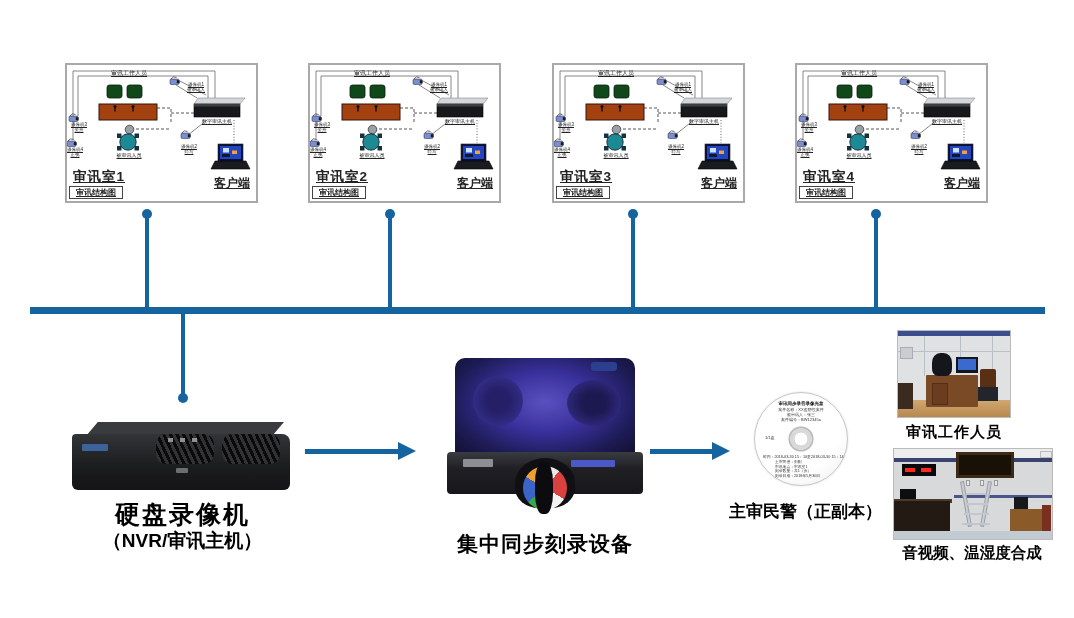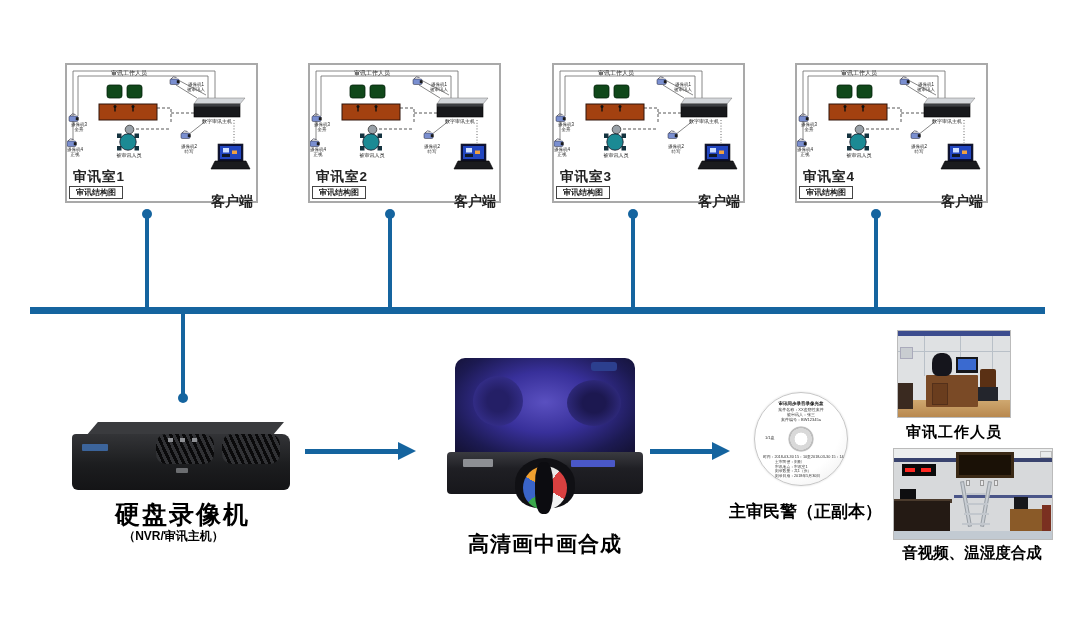--- a/index.html
+++ b/index.html
@@ -4,30 +4,30 @@
 <style>
   html,body{margin:0;padding:0;background:#fff;}
   body{width:1074px;height:618px;position:relative;overflow:hidden;
        font-family:"Liberation Sans",sans-serif;-webkit-text-size-adjust:none;}
   #canvas{position:absolute;inset:0;width:1074px;height:618px;background:#fff;}
 
   
   .room{position:absolute;top:63px;width:193px;height:140px;border:2px solid #a9a9a9;
         background:#fff;box-sizing:border-box;}
   .room svg.room-svg{position:absolute;left:0;top:0;width:189px;height:136px;}
-  .room .lbl{position:absolute;color:#222;text-align:center;line-height:1.15;}
+  .room .lbl{position:absolute;color:#222;text-align:center;line-height:1.15;text-decoration:underline;}
   .r-staff{left:20px;top:5px;width:84px;font-size:6px;}
   .r-cam{font-size:4.5px;color:#333;}
   .r-c3{left:-2px;top:57px;width:28px;}
   .r-c4{left:-6px;top:82px;width:28px;}
   .r-c1{left:112px;top:17px;width:34px;}
   .r-c2{left:106px;top:79px;width:32px;}
   .r-host{left:127px;top:54px;width:46px;font-size:5px;}
   .r-suspect{left:40px;top:88px;width:44px;font-size:5px;}
-  .r-client{left:144px;top:128px;width:42px;font-size:14px;font-weight:bold;color:#000;}
+  .r-client{left:144px;top:112px;width:42px;font-size:12px;font-weight:bold;color:#000;}
   .r-title{left:6px;top:104px;font-size:13.5px;font-weight:bold;color:var(--accent_red,#e63312);
            letter-spacing:1px;text-align:left;}
   .r-structure{left:2px;top:121px;font-size:8px;font-weight:bold;color:#000;
                border:1px solid #444;padding:1px 6px;background:#fff;}
 
   
   .bus{position:absolute;left:30px;top:307px;width:1015px;height:7px;background:var(--bus,#15649f);}
   .vline{position:absolute;width:4px;background:var(--bus,#15649f);}
   .dot{position:absolute;width:10px;height:10px;border-radius:50%;background:var(--bus,#15649f);}
 
@@ -43,21 +43,21 @@
   .nvr-front{position:absolute;left:0;top:12px;width:218px;height:56px;border-radius:4px 8px 6px 6px;
              background:linear-gradient(#333437,#1c1d1f 55%,#141416);}
   .nvr-vent{position:absolute;top:12px;width:58px;height:30px;border-radius:10px;
             background:repeating-linear-gradient(65deg,#0a0a0b 0 3px,#313235 3px 6px);}
   .nvr-logo{position:absolute;left:10px;top:22px;width:26px;height:7px;background:#3f6fae;border-radius:1px;opacity:.85;}
   .nvr-usb{position:absolute;left:104px;top:46px;width:12px;height:5px;background:#6b6d70;border-radius:1px;}
   .nvr-led{position:absolute;top:16px;width:5px;height:4px;background:#8e9094;}
 
   .caption{position:absolute;text-align:center;color:#000;font-weight:bold;}
   .nvr-title{left:75px;top:498px;width:215px;font-size:25px;letter-spacing:2px;}
-  .nvr-sub{left:66px;top:528px;width:215px;font-size:12px;}
+  .nvr-sub{left:75px;top:528px;width:215px;font-size:19px;}
   .burner-title{left:420px;top:530px;width:250px;font-size:21px;letter-spacing:1px;}
   .disc-caption{left:718px;top:500px;width:175px;font-size:17px;}
   .photo1-caption{left:885px;top:423px;width:138px;font-size:15px;letter-spacing:1px;}
   .photo2-caption{left:868px;top:543px;width:208px;font-size:15.5px;}
 
   
   .burner{position:absolute;left:447px;top:358px;width:196px;height:150px;}
   .burner-cover{position:absolute;left:8px;top:0;width:180px;height:98px;border-radius:10px 10px 4px 4px;
      background:radial-gradient(ellipse at 50% 45%,#5a50c0 0%,#38309a 40%,#1c1a52 75%,#12102e 100%);}
   .burner-cover:before{content:"";position:absolute;left:18px;top:18px;width:50px;height:50px;border-radius:50%;
@@ -325,21 +325,21 @@
   <div class="burner">
     <div class="burner-cover"></div>
     <div class="burner-btn"></div>
     <div class="burner-base"></div>
     <div class="burner-chip"></div>
     <div class="burner-strip"></div>
     <div class="burner-holder"></div>
     <div class="burner-cd"></div>
     <div class="burner-wedge"></div>
   </div>
-  <div class="caption burner-title">高清画中画合成</div>
+  <div class="caption burner-title">集中同步刻录设备</div>
 
   <div class="arrow-shaft" style="left:650px;top:449px;width:62px"></div>
   <div class="arrow-head" style="left:712px;top:442px"></div>
 
   <div class="disc">
     <div class="dt bold" style="top:9px">审讯同步录音录像光盘</div>
     <div class="dt" style="top:15px">案件名称：XX盗窃性案件</div>
     <div class="dt" style="top:20px">被审讯人：张三</div>
     <div class="dt" style="top:25px">案件编号：BW12345a</div>
     <div class="disc-side">1/1盘</div>

